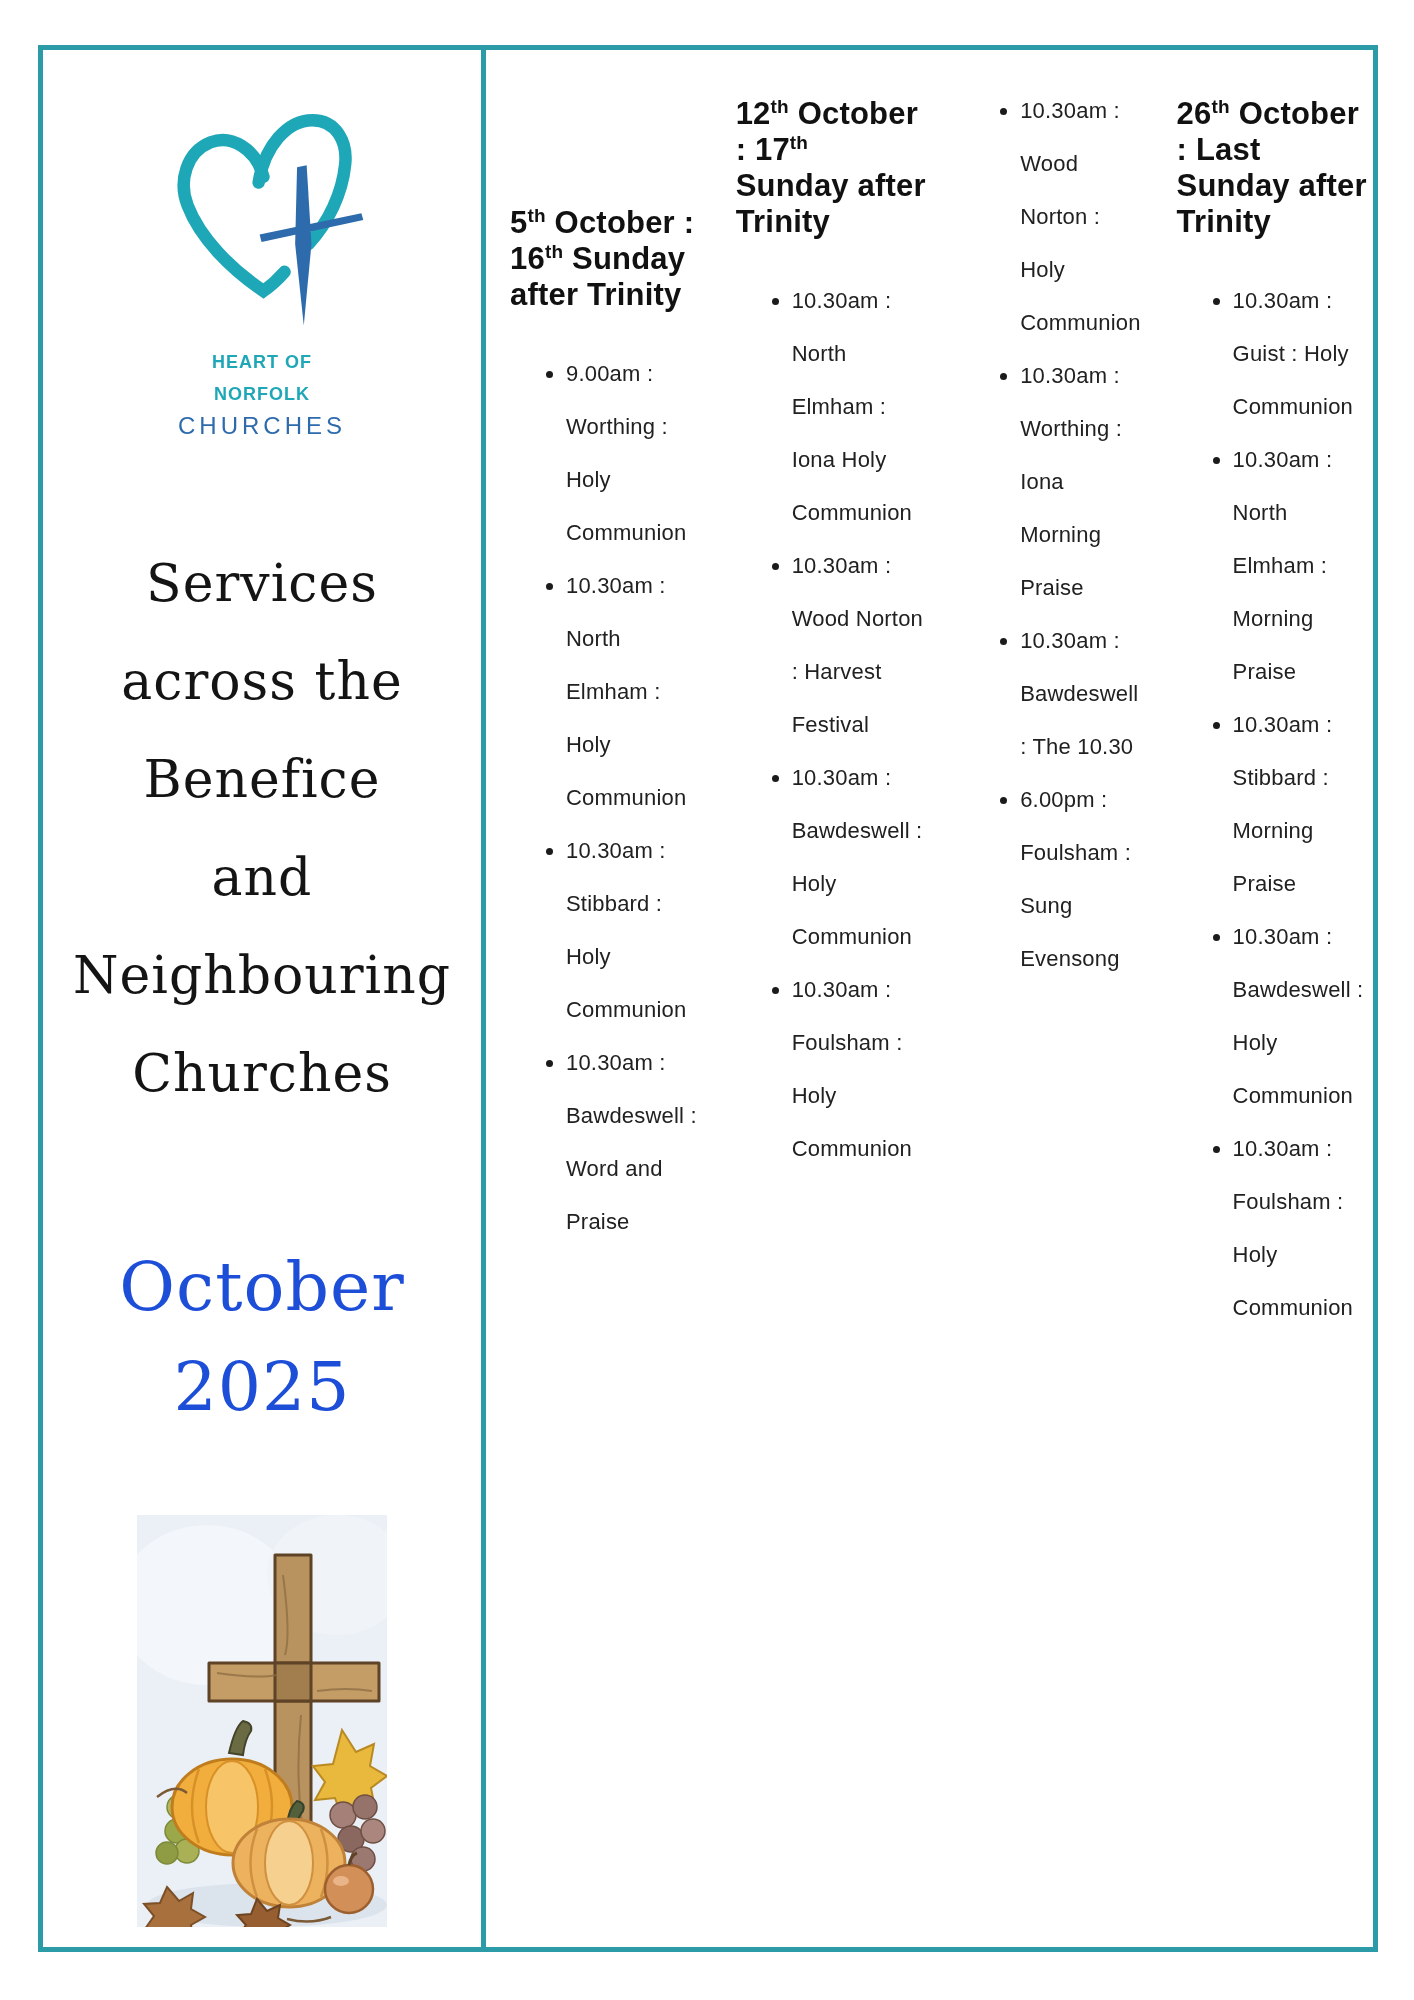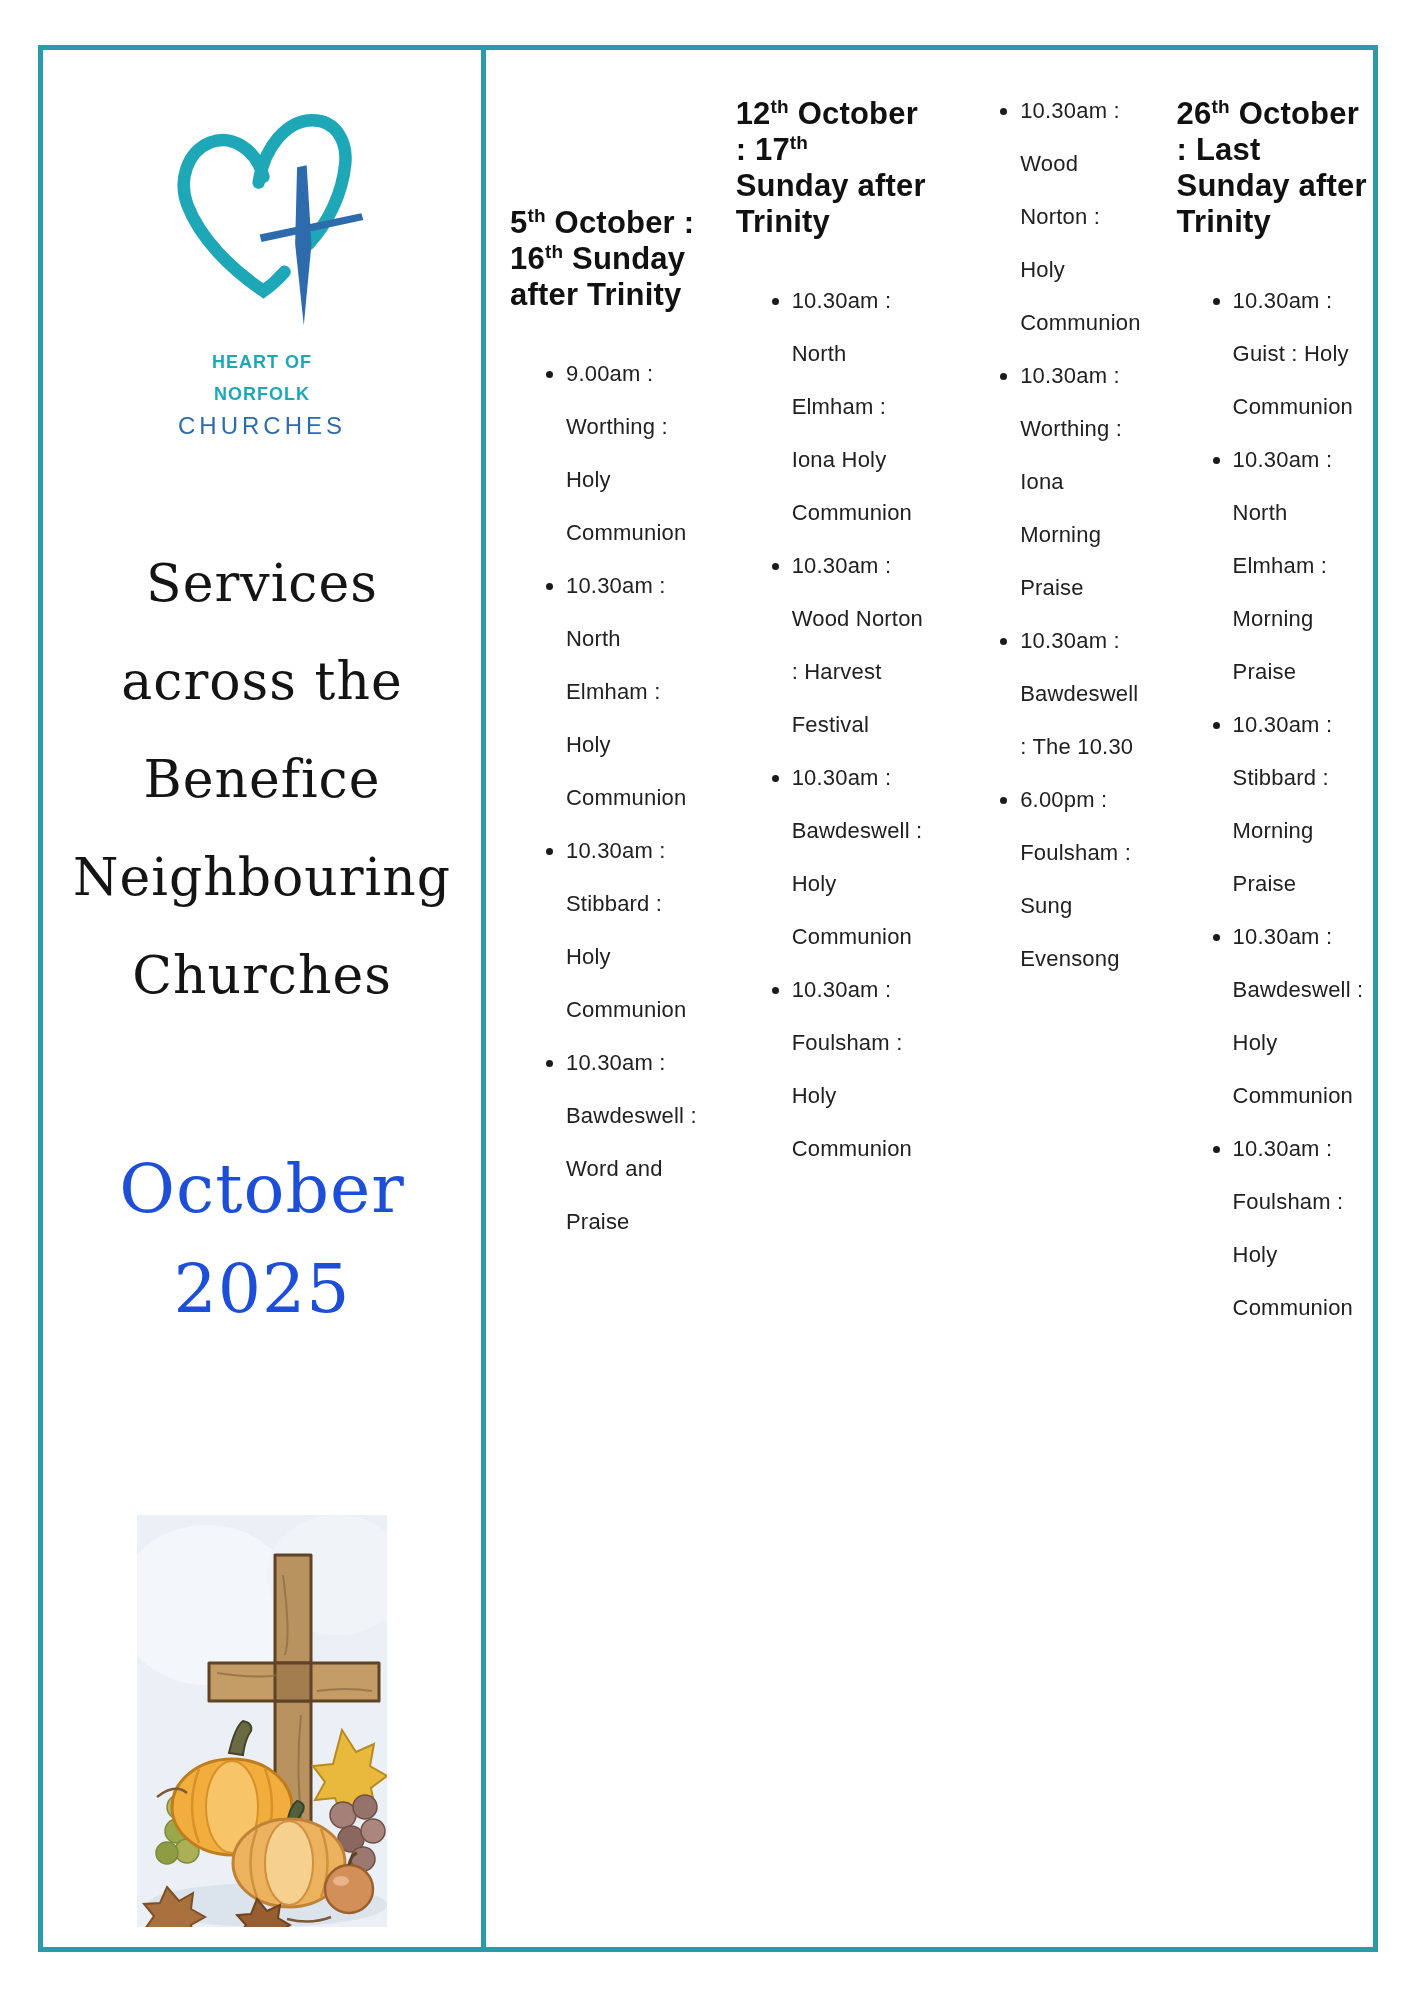--- a/index.html
+++ b/index.html
@@ -82,20 +82,21 @@
       <div class="wordmark">
         <span class="teal-line">HEART OF</span>
         <span class="teal-line">NORFOLK</span>
         <span class="blue-line">CHURCHES</span>
       </div>
 
       <div class="sidebar-title">
         <span>Services</span>
         <span>across the</span>
         <span>Benefice</span>
+        <span>and</span>
         <span>Neighbouring</span>
         <span>Churches</span>
       </div>
 
       <div class="sidebar-date">
         <span>October</span>
         <span>2025</span>
       </div>
 
       <svg class="illustration" viewBox="0 0 250 412" xmlns="http://www.w3.org/2000/svg">

